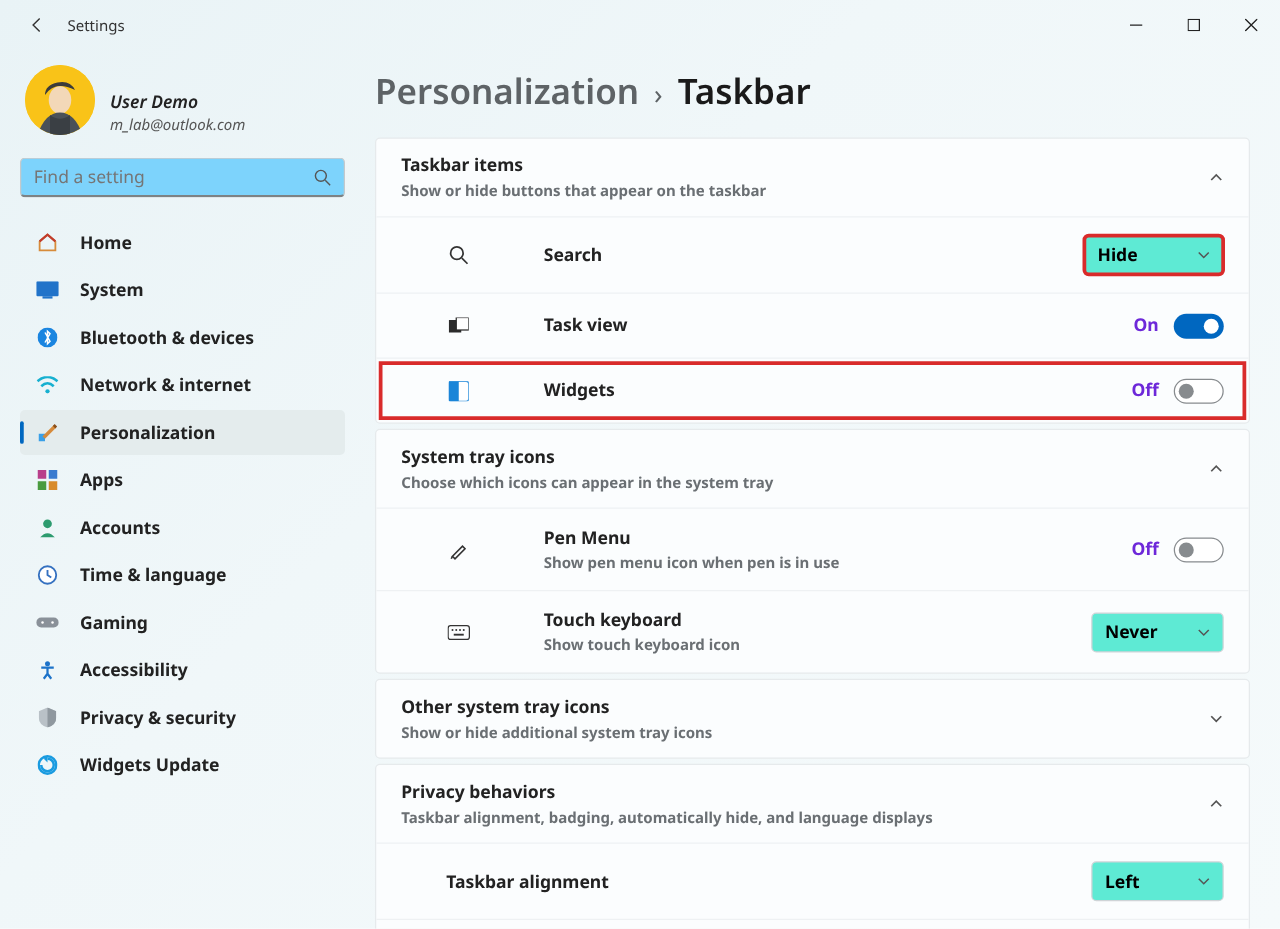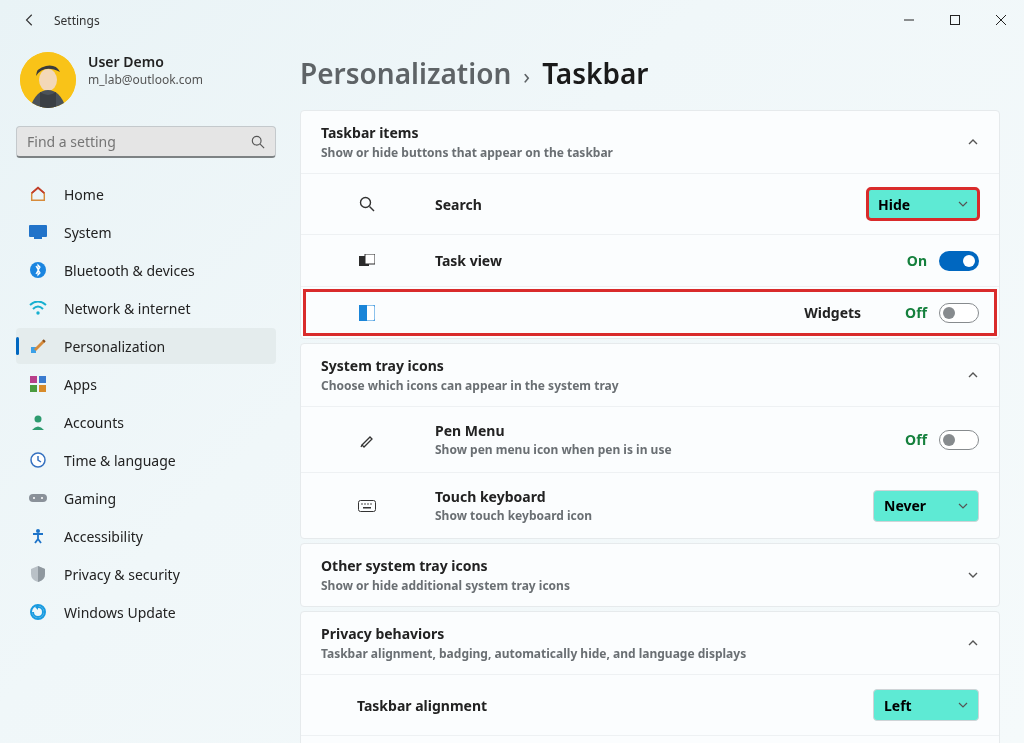--- a/index.html
+++ b/index.html
@@ -38,50 +38,51 @@
   .layout { display: flex; height: calc(743px - 40px); }
 
   
   .sidebar {
     width: 292px;
     padding: 8px 16px 0 16px;
     flex-shrink: 0;
   }
   .profile {
     display: flex;
-    align-items: flex-start;
+    align-items: flex-end;
     margin: 4px 0 18px 4px;
+    font-style: italic;
   }
   .avatar {
     width: 56px; height: 56px; border-radius: 50%;
     background: #f9c318;
     margin-right: 12px;
     position: relative;
     overflow: hidden;
   }
   .avatar svg { width: 100%; height: 100%; }
   .profile-name { font-size: 14px; font-weight: 600; color: #222; }
   .profile-email { font-size: 12px; color: #555; }
 
   .searchbox {
     display: flex; align-items: center;
     height: 32px;
     border: 1px solid #c4c9cc;
     border-bottom: 2px solid #7d8284;
     border-radius: 4px;
-    background: #e5e5e5;
+    background: #7dd3fc;
     padding: 0 10px;
     margin-bottom: 18px;
   }
   .searchbox input {
     flex: 1; border: none; background: transparent; outline: none;
     font-size: 14px; color: #666;
   }
 
-  .nav { list-style: none; }
+  .nav { list-style: none; font-weight: bold; }
   .nav li {
     display: flex; align-items: center;
     height: 36px;
     padding: 0 12px;
     border-radius: 4px;
     margin-bottom: 2px;
     font-size: 14px;
     color: #222;
     cursor: pointer;
     position: relative;
@@ -142,21 +143,21 @@
     gap: 44px;
   }
   .row-icon {
     width: 20px; height: 20px; margin-right: 14px;
     display: flex; align-items: center; justify-content: center;
   }
   .row-txt { flex: 1; }
   .row-label { font-size: 14px; color: #222; }
   .row-sub { font-size: 12px; color: #6a6f73; margin-top: 1px; }
   .row-ctrl { display: flex; align-items: center; gap: 12px; }
-  .state-txt { font-size: 14px; color: #15803d; }
+  .state-txt { font-size: 14px; color: #6d28d9; }
 
   .dropdown {
     min-width: 106px;
     height: 32px;
     border: 1px solid #cfd4d7;
     border-radius: 4px;
     background: #5eead4;
     display: flex; align-items: center; justify-content: space-between;
     padding: 0 10px;
     font-size: 14px;
@@ -174,21 +175,20 @@
   .toggle.on .knob  { right: 4px; background: #fff; }
   .toggle.off { background: #fff; border: 1px solid #878b8e; }
   .toggle.off .knob { left: 3px; top: 3px; background: #878b8e; }
 
   .highlight {
     outline: 3px solid #d92b2b;
     outline-offset: -2px;
   }
   .highlight-inset {
     position: relative;
-    text-align: right;
   }
   .highlight-inset::after {
     content: "";
     position: absolute;
     top: 2px; right: 2px; bottom: 2px; left: 2px;
     border: 3px solid #d92b2b;
     pointer-events: none;
   }
 
   svg { display: block; }
@@ -357,21 +357,21 @@
         <span>Privacy &amp; security</span>
       </li>
       <li>
         <span class="nav-icon">
             <svg width="16" height="16" viewBox="0 0 16 16">
               <circle cx="8" cy="8" r="7" fill="none" stroke="#1a9be0" stroke-width="2"></circle>
               <path d="M8 3 A5 5 0 1 1 3 8" fill="none" stroke="#1a9be0" stroke-width="2"></path>
               <path d="M8 0 L8 6 L5 3 Z" fill="#1a9be0"></path>
             </svg>
           </span>
-        <span>Windows Update</span>
+        <span>Widgets Update</span>
       </li>
     </ul>
   </aside>
 
   <main class="main">
     <div class="crumb">
       <span class="crumb-parent">Personalization</span>
       <span class="crumb-sep">›</span>
       <span class="crumb-page">Taskbar</span>
     </div>

